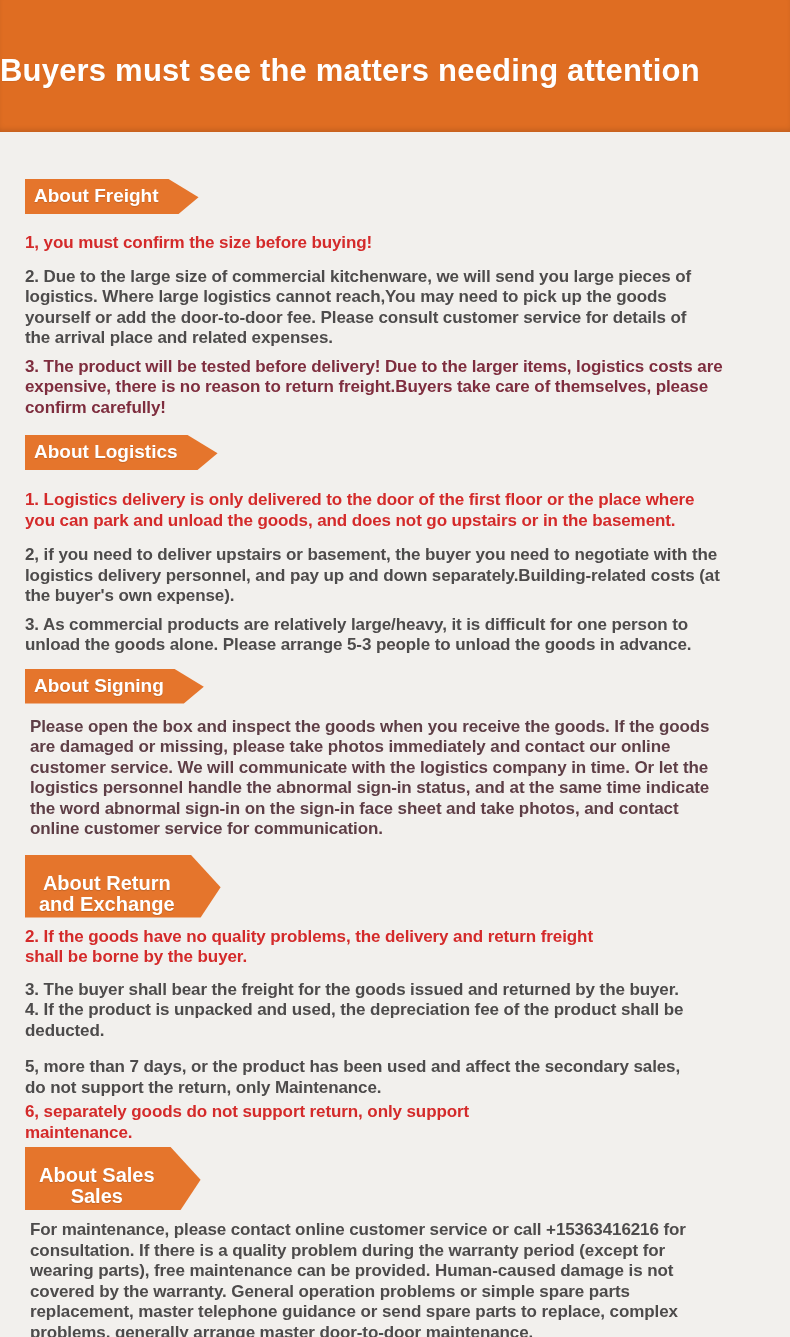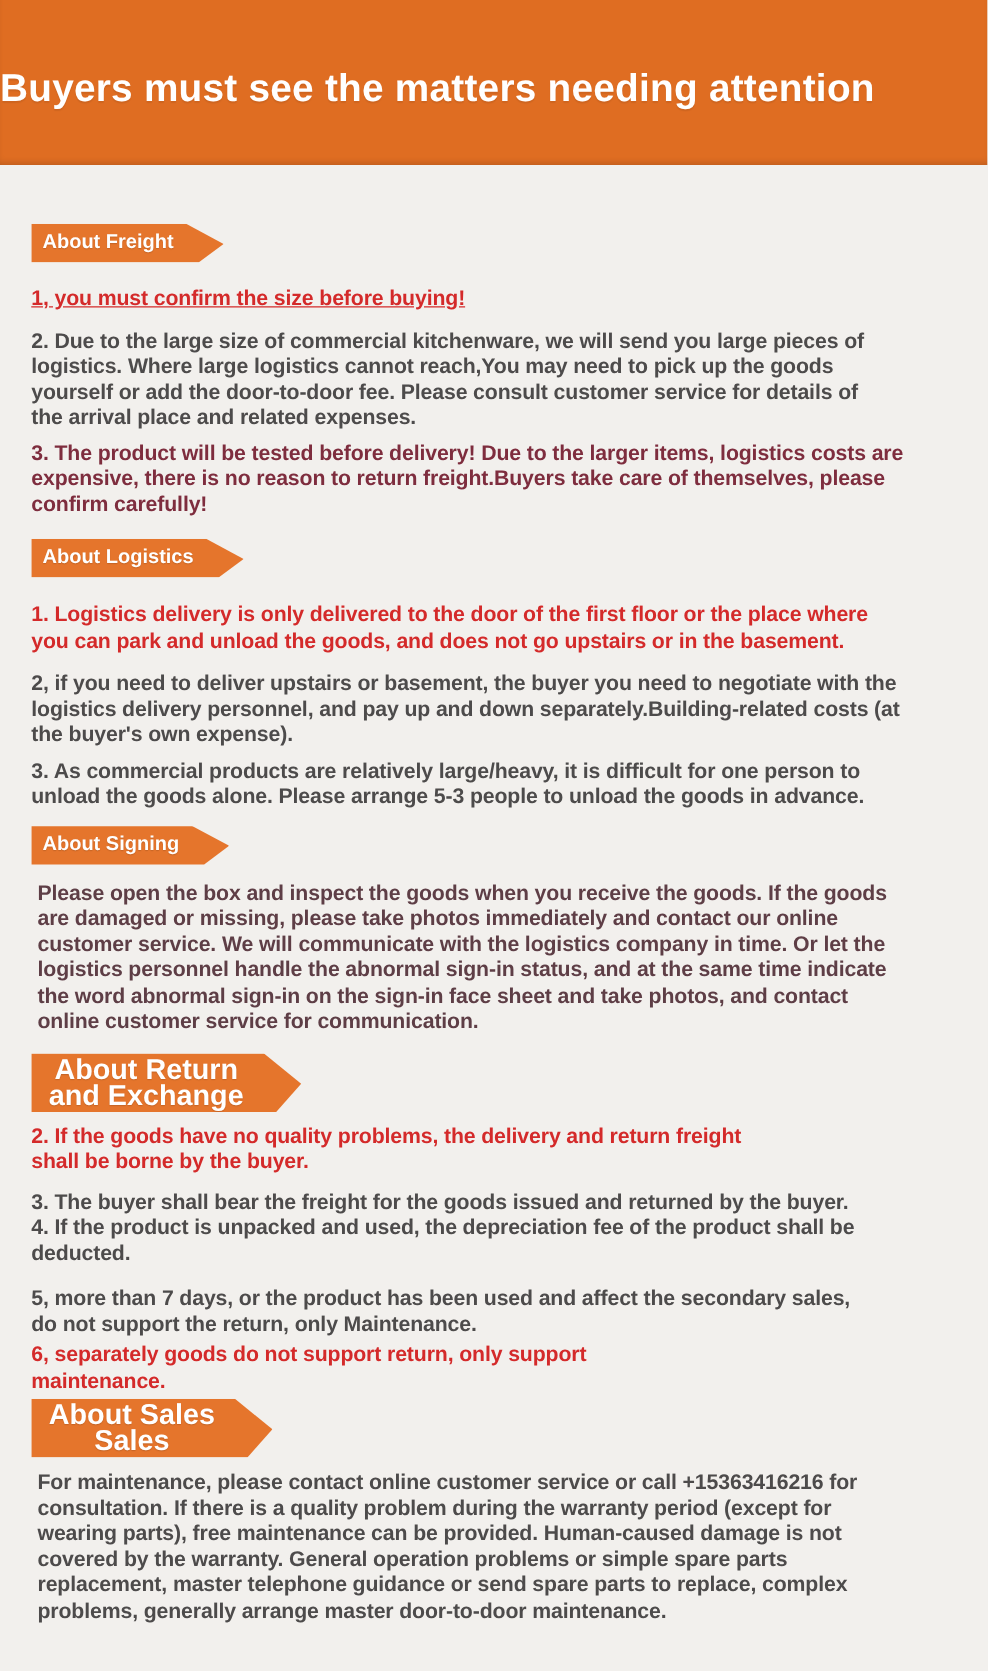--- a/index.html
+++ b/index.html
@@ -40,46 +40,46 @@
     padding: 0 22px 0 25px;
   }
   .tag {
     display: inline-block;
     background: var(--orange);
     color: var(--white);
     clip-path: polygon(0 0, calc(100% - 30px) 0, 100% 52%, calc(100% - 20px) 100%, 0 100%);
     text-shadow: 0 1px 1px rgba(0,0,0,0.15);
   }
   .tag.one {
-    font-size: 16px;
+    font-size: 19px;
     padding: 6px 40px 7px 9px;
   }
   .tag.two {
-    font-size: 23px;
+    font-size: 20px;
     line-height: 21px;
     text-align: center;
-    padding: 2px 46px 3px 14px;
+    padding: 18px 46px 3px 14px;
   }
   .tag .line { display: block; }
   p.note {
     margin: 0;
     font-size: 17px;
     line-height: 20.5px;
     white-space: pre-line;
     letter-spacing: -0.1px;
   }
   .c-red { color: var(--red); }
   .c-dark { color: var(--dark); }
   .c-maroon { color: var(--maroon); }
   .c-warm { color: var(--warm); }
   .lead-red { font-size: 18.5px; }
 
   
   #tag-freight   { margin-top: 47px; }
-  #freight-p1    { margin-top: 19px; text-decoration: underline; }
+  #freight-p1    { margin-top: 19px; }
   #freight-p2    { margin-top: 13px; }
   #freight-p3    { margin-top: 8px; }
   #tag-logistics { margin-top: 17px; }
   #logistics-p1  { margin-top: 20px; }
   #logistics-p2  { margin-top: 14px; }
   #logistics-p3  { margin-top: 8px; }
   #tag-signing   { margin-top: 13px; }
   #signing-p1    { margin-top: 13px; padding-left: 5px; }
   #tag-return    { margin-top: 15px; }
   #return-p1     { margin-top: 3px; }

